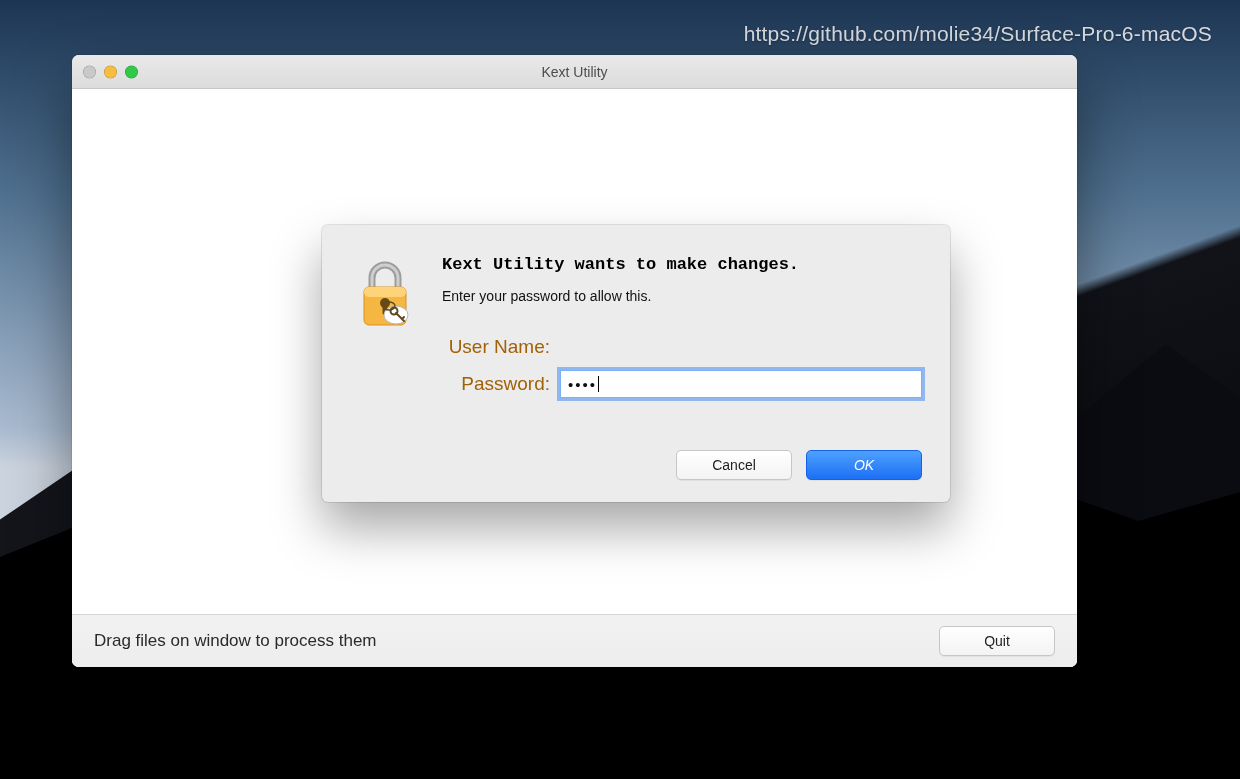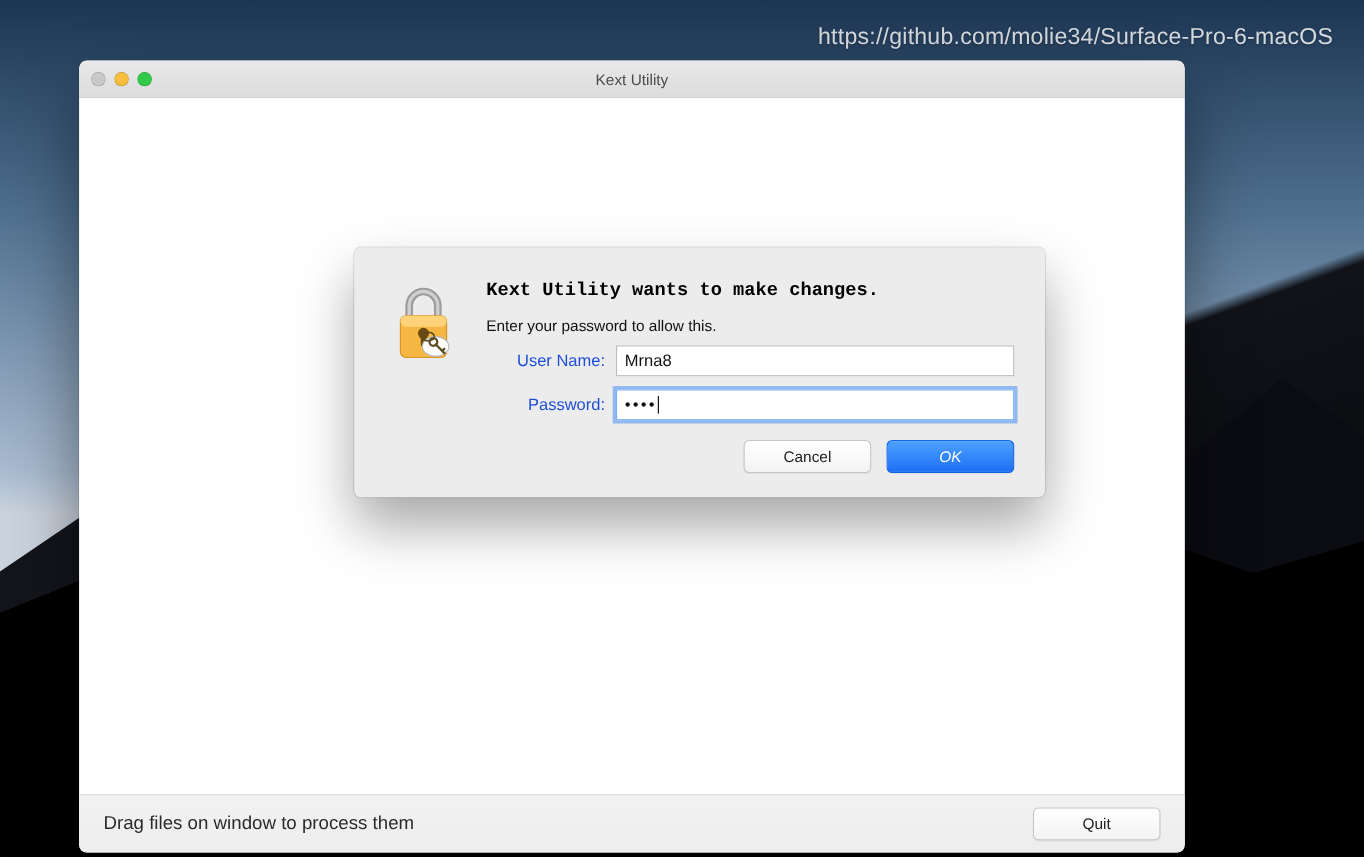--- a/index.html
+++ b/index.html
@@ -51,21 +51,21 @@
     font-weight: 400;
     text-shadow: 0 1px 2px rgba(0,0,0,.3);
   }
 
   
   .mac-window {
     position: absolute;
     left: 72px;
     top: 55px;
     width: 1005px;
-    height: 720px;
+    height: 612px;
     border-radius: 7px;
     background: #fff;
     box-shadow: 0 28px 62px rgba(0,0,0,.45), 0 0 0 1px rgba(0,0,0,.08);
     overflow: hidden;
   }
 
   .titlebar {
     height: 33px;
     background: linear-gradient(#e9e9e9, #dcdcdc);
     border-bottom: 1px solid #c7c7c7;
@@ -167,34 +167,34 @@
   .sheet-heading {
     font-size: 17px;
     font-weight: 700;
     color: #000;
     margin: 2px 0 14px 0;
     font-family: Liberation Mono, monospace;
   }
   .sheet-sub {
     font-size: 14px;
     color: #111;
-    margin-bottom: 10px;
+    margin-bottom: 32px;
   }
 
   .form-row {
     display: flex;
     align-items: center;
     margin-bottom: 12px;
   }
   .form-row label {
     width: 108px;
     text-align: right;
     margin-right: 10px;
-    font-size: 15px;
-    color: #1d4ed8;
+    font-size: 19px;
+    color: #a16207;
   }
   .textfield {
     flex: 1;
     height: 26px;
     border: 1px solid #bdbdbd;
     background: #fff;
     padding: 0 7px;
     font-size: 15px;
     color: #111;
     outline: none;
@@ -202,21 +202,21 @@
   }
   .textfield.focused {
     border: 1px solid #7bb1f9;
     box-shadow: 0 0 0 3px rgba(70,140,240,.55);
   }
 
   .sheet-buttons {
     display: flex;
     justify-content: flex-end;
     gap: 14px;
-    margin-top: 6px;
+    margin-top: 40px;
     text-align: center;
   }
 
   
   .pw-dots {
     letter-spacing: 2px;
   }
   .caret {
     display: inline-block;
     width: 1px;
@@ -277,21 +277,20 @@
             <path d="M46 56 l8 8 m-2 -2 l2 -2" stroke="#5c4a20" stroke-width="2" fill="none" stroke-linecap="round"></path>
             <ellipse cx="39" cy="49" rx="6" ry="4" fill="none" stroke="#5c4a20" stroke-width="1.4"></ellipse>
           </svg>
         </div>
         <div style="flex:1">
           <div class="sheet-heading">Kext Utility wants to make changes.</div>
           <div class="sheet-sub">Enter your password to allow this.</div>
 
           <div class="form-row">
             <label>User Name:</label>
-            <input class="textfield" type="text" value="Mrna8" style="">
           </div>
 
           <div class="form-row">
             <label>Password:</label>
             <div class="textfield focused" style="display:flex;align-items:center;">
               <span class="pw-dots">••••</span>
                 <span class="caret"></span>
             </div>
           </div>
         </div>

